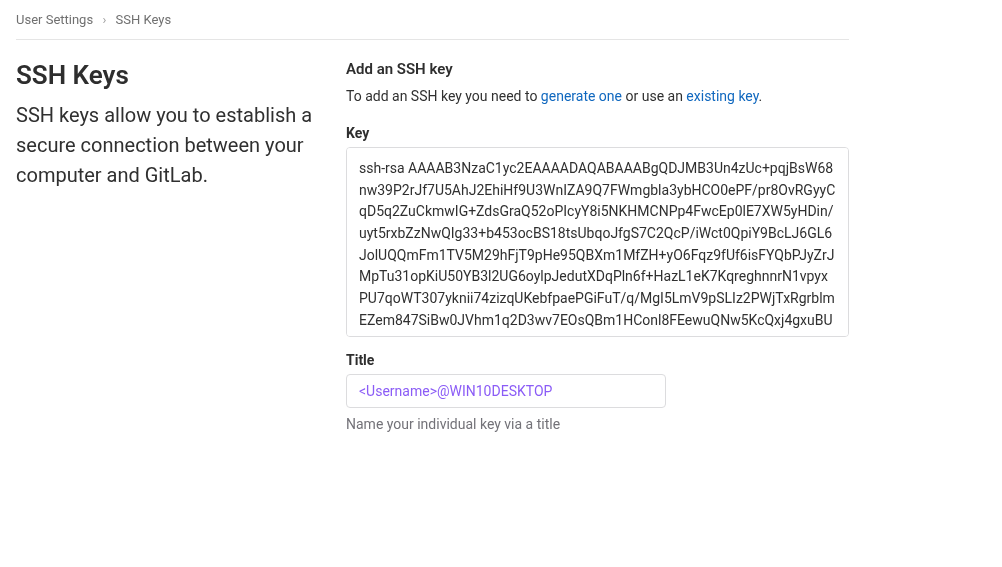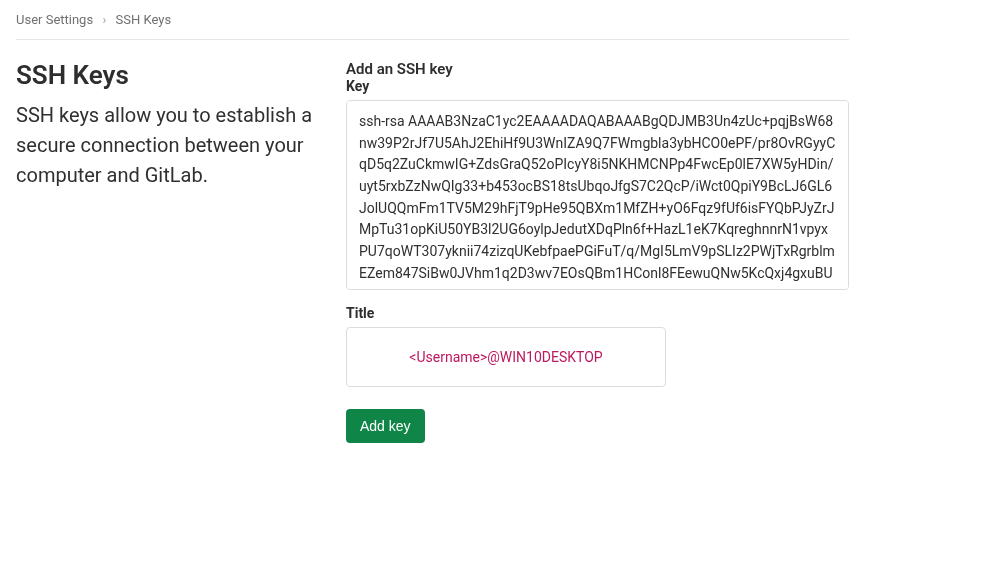--- a/index.html
+++ b/index.html
@@ -49,21 +49,21 @@
     }
     .page-desc {
       color: #303030;
       line-height: 1.5;
       font-size: 20px;
     }
     .section-title {
       font-weight: 600;
       font-size: 15px;
       color: #2e2e2e;
-      margin-bottom: 0;
+      margin-bottom: 8px;
     }
     .section-desc {
       color: #303030;
       line-height: 1.5;
       margin-bottom: 18px;
       font-size: 14px;
     }
     .section-desc a {
       color: #1068bf;
       text-decoration: none;
@@ -92,27 +92,26 @@
       resize: none;
       color: #303030;
       overflow-y: scroll;
       word-break: break-all;
     }
     .title-block {
       margin-top: 12px;
     }
     input.title-input {
       width: 320px;
-      padding: 21px 12px;
+      padding: 8px 12px;
       border: 1px solid #dcdcde;
       border-radius: 4px;
       font-family: inherit;
       font-size: 14px;
-      color: #be185d;
-      text-align: center;
+      color: #8b5cf6;
     }
     .helper-text {
       color: #737278;
       font-size: 14px;
       margin-top: 8px;
     }
     .btn-add {
       display: inline-block;
       background: #108548;
       color: #fff;
@@ -136,25 +135,28 @@
   </div>
 
   <div class="content">
     <div class="left-col">
       <h2 class="page-title">SSH Keys</h2>
       <p class="page-desc">SSH keys allow you to establish a secure connection between your computer and GitLab.</p>
     </div>
 
     <div class="right-col">
       <div class="section-title">Add an SSH key</div>
+      <p class="section-desc">
+        <span>To add an SSH key you need to </span><a href="#">generate one</a><span> or use an </span><a href="#">existing key</a><span>.</span>
+      </p>
 
       <div class="field-label">Key</div>
       <textarea class="key-textarea" style="">ssh-rsa AAAAB3NzaC1yc2EAAAADAQABAAABgQDJMB3Un4zUc+pqjBsW68nw39P2rJf7U5AhJ2EhiHf9U3WnIZA9Q7FWmgbla3ybHCO0ePF/pr8OvRGyyCqD5q2ZuCkmwIG+ZdsGraQ52oPIcyY8i5NKHMCNPp4FwcEp0lE7XW5yHDin/uyt5rxbZzNwQIg33+b453ocBS18tsUbqoJfgS7C2QcP/iWct0QpiY9BcLJ6GL6JolUQQmFm1TV5M29hFjT9pHe95QBXm1MfZH+yO6Fqz9fUf6isFYQbPJyZrJMpTu31opKiU50YB3l2UG6oylpJedutXDqPln6f+HazL1eK7KqreghnnrN1vpyxPU7qoWT307yknii74zizqUKebfpaePGiFuT/q/MgI5LmV9pSLIz2PWjTxRgrblmEZem847SiBw0JVhm1q2D3wv7EOsQBm1HConl8FEewuQNw5KcQxj4gxuBUWFPmbI7f2cGtjQj9XR6bSSPvowoDmS+BR6r1sT+ppJgS/Oe50MnzImgJq4</textarea>
 
       <div class="title-block">
         <div class="field-label">Title</div>
         <input type="text" class="title-input" value="&lt;Username&gt;@WIN10DESKTOP" style="">
+        <div class="helper-text">Name your individual key via a title</div>
       </div>
 
-      <button class="btn-add">Add key</button>
     </div>
   </div>
 </div>
 
 </body></html>

